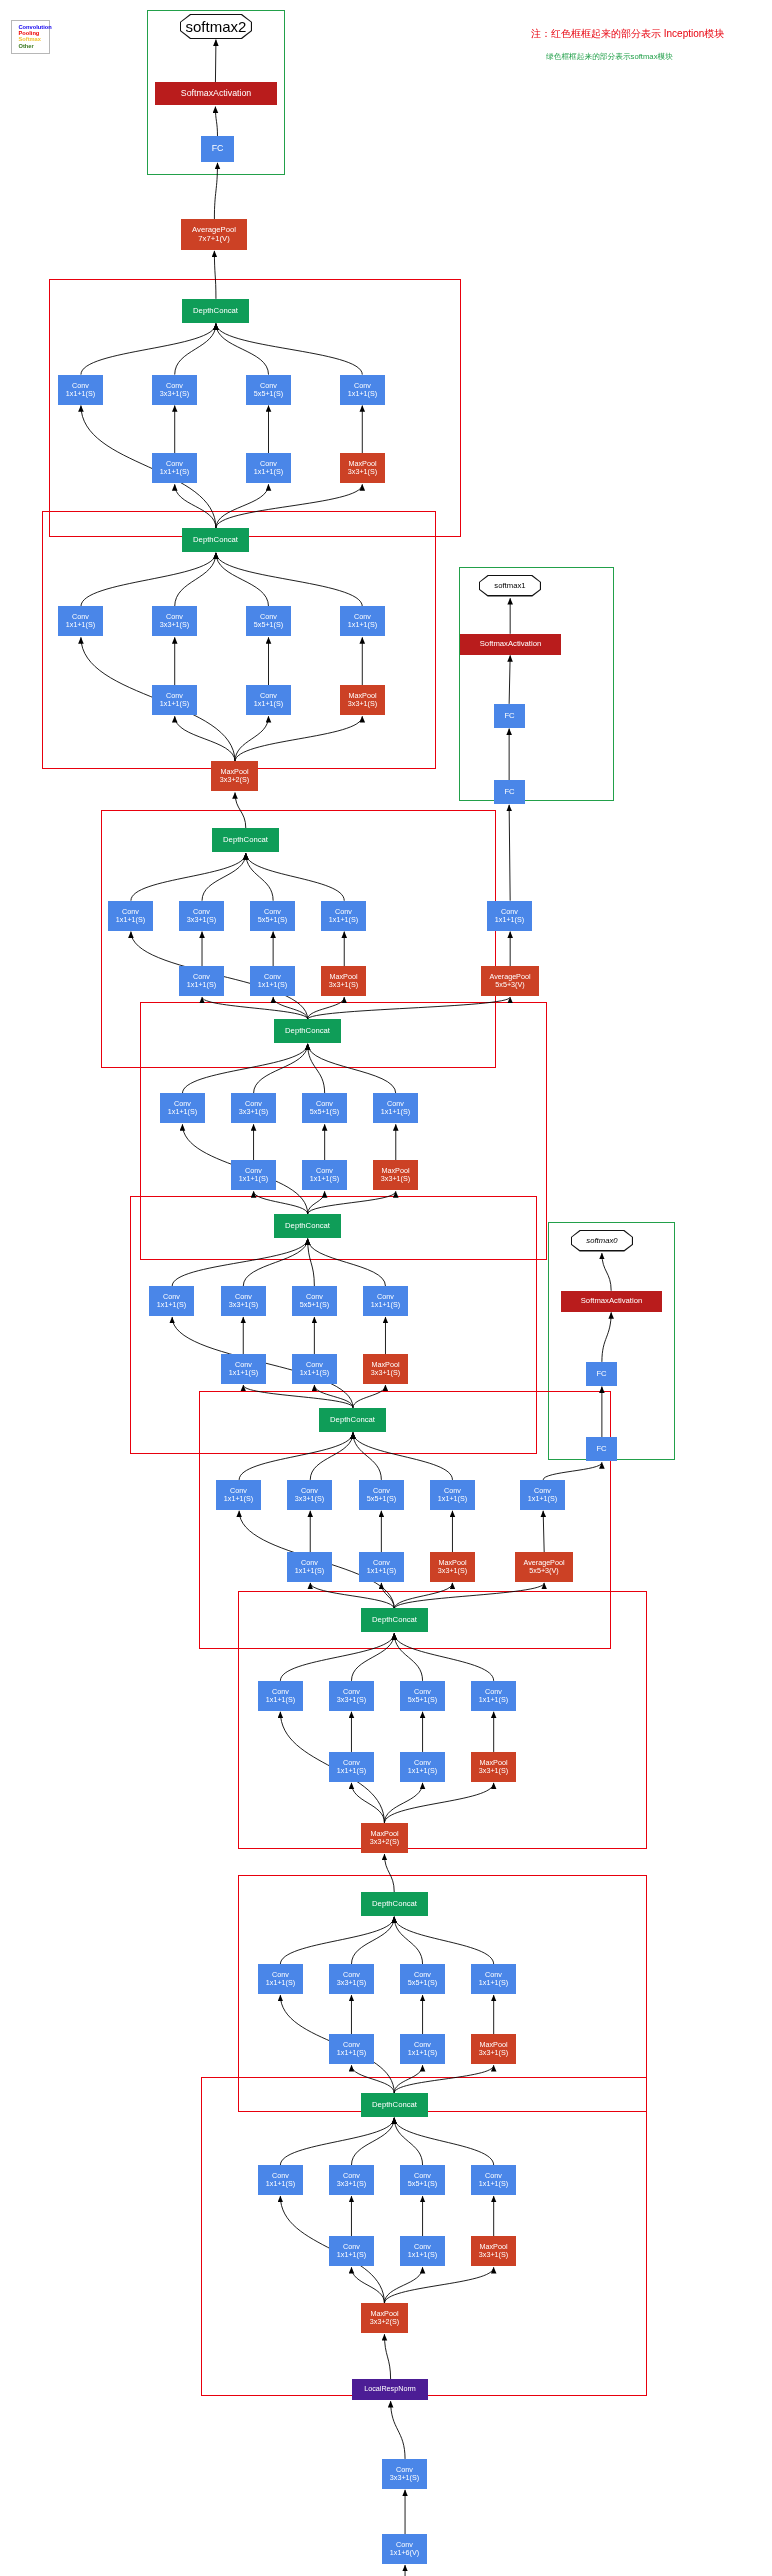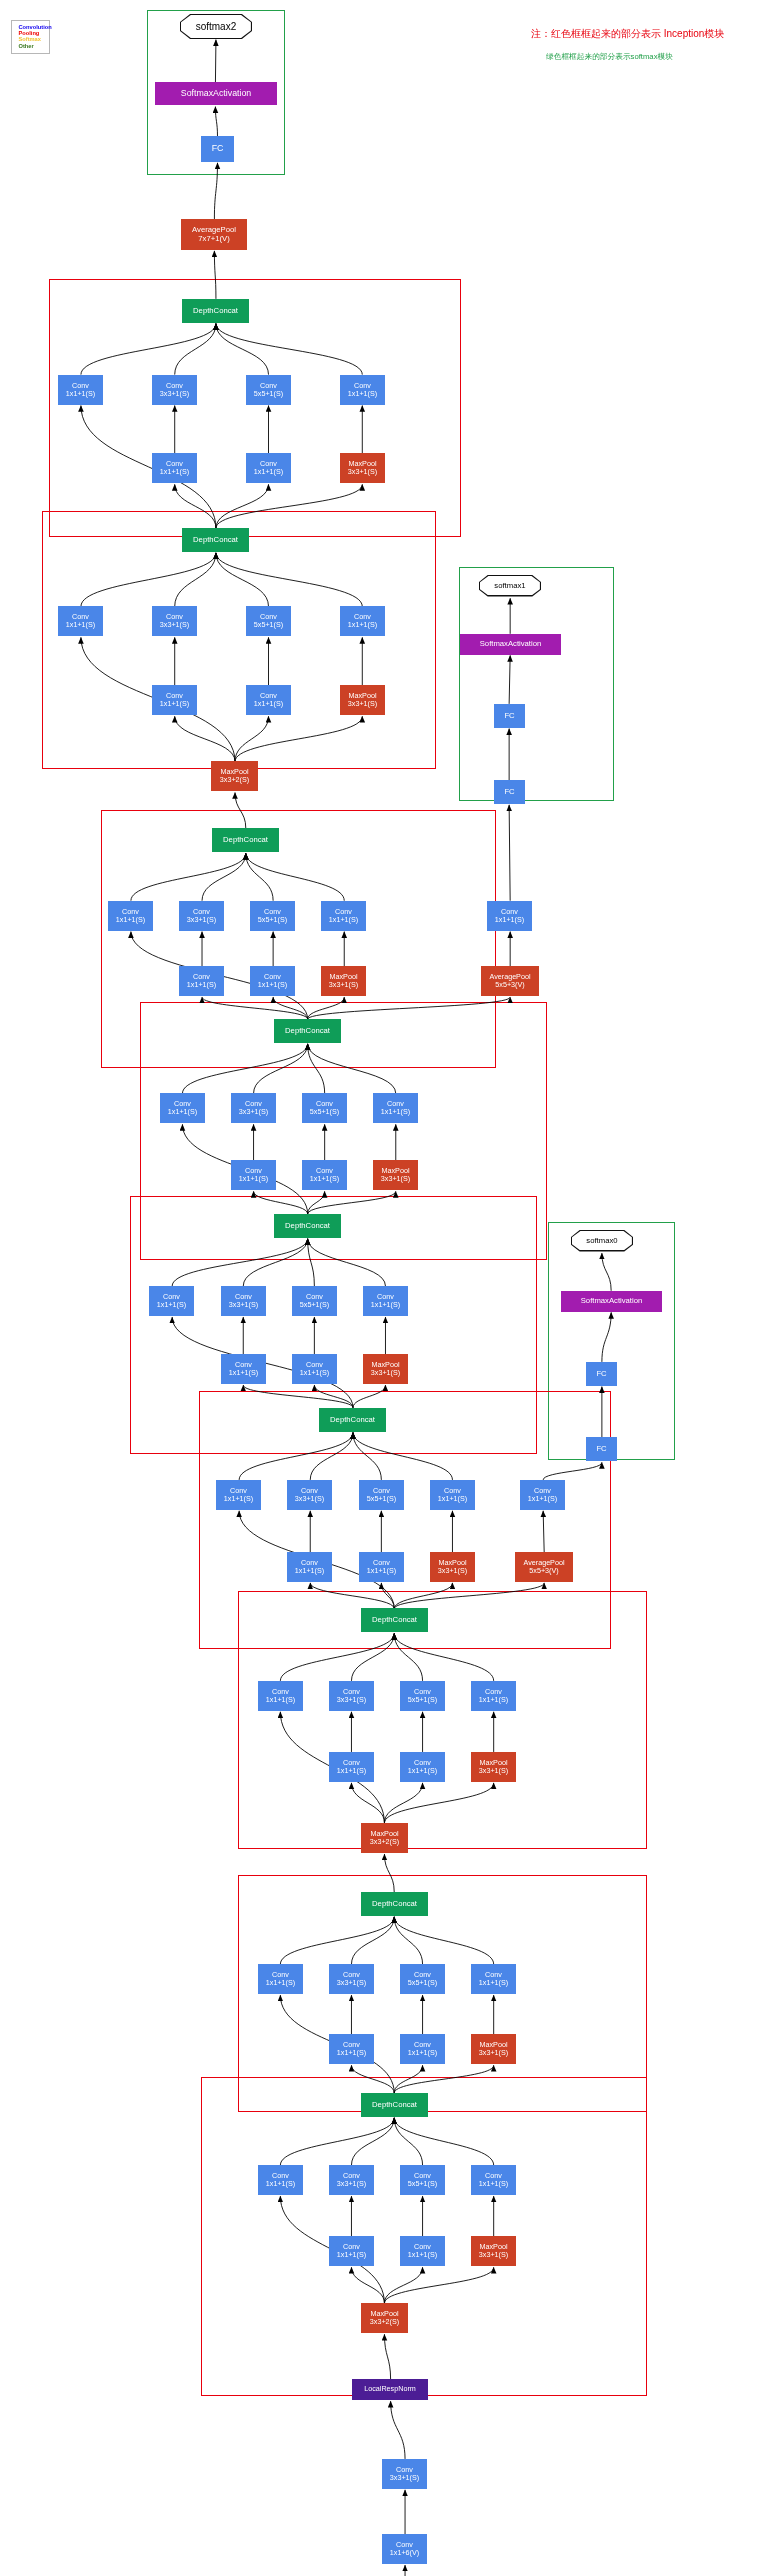--- a/index.html
+++ b/index.html
@@ -9,21 +9,21 @@
   
   .node{position:absolute;box-sizing:border-box;display:flex;flex-direction:column;
         align-items:center;justify-content:center;color:#ffffff;text-align:center;
         line-height:1.12;white-space:nowrap;z-index:6;}
   .node .l1{display:block;}
   .node .l2{display:block;}
 
   .conv      {background:#4a86e8;}
   .pool      {background:#cc4125;}
   .concat    {background:#0f9d58;}
-  .softmaxact{background:#a21caf;}
+  .softmaxact{background:#b91c1c;}
   .lrn       {background:#4c1d95;}
   .octa-wrap{position:absolute;z-index:6;}
   .octa-bdr{position:absolute;left:0;top:0;width:100%;height:100%;
         background:#111;
         -webkit-clip-path:polygon(14% 0,86% 0,100% 32%,100% 68%,86% 100%,14% 100%,0 68%,0 32%);
         clip-path:polygon(14% 0,86% 0,100% 32%,100% 68%,86% 100%,14% 100%,0 68%,0 32%);}
   .octa-in{position:absolute;left:1px;top:1px;width:calc(100% - 2.1px);height:calc(100% - 2.1px);
         background:#fff;display:flex;align-items:center;justify-content:center;color:#000;
         -webkit-clip-path:polygon(14% 0,86% 0,100% 32%,100% 68%,86% 100%,14% 100%,0 68%,0 32%);
         clip-path:polygon(14% 0,86% 0,100% 32%,100% 68%,86% 100%,14% 100%,0 68%,0 32%);
@@ -212,21 +212,21 @@
         <path d="M786,5068 L786,4978"></path>
         <path d="M788,5212 L786,5110"></path>
         <path d="M786,5362 L788,5272"></path>
         <path d="M792,5520 C792,5471 786,5471 786,5422"></path>
       </g>
   </svg>
 
   <div id="nodes-layer">
       <div class="octa-wrap" style="left: 180px; top: 14px; width: 72px; height: 25px;">
         <div class="octa-bdr"></div>
-        <div class="octa-in" style="font-size: 10px;">softmax2</div>
+        <div class="octa-in" style="font-size: 15px;">softmax2</div>
       </div>
       <div class="node softmaxact" style="left: 155px; top: 82px; width: 122px; height: 23px; font-size: 8.8px;">
         <span class="l1">SoftmaxActivation</span>
       </div>
       <div class="node conv" style="left: 201px; top: 136px; width: 33px; height: 26px; font-size: 8.8px;">
         <span class="l1">FC</span>
       </div>
       <div class="node pool" style="left: 181px; top: 219px; width: 66px; height: 31px; font-size: 7.7px;">
         <span class="l1">AveragePool</span>
         <span class="l2">7x7+1(V)</span>
@@ -406,21 +406,21 @@
       <div class="node conv" style="left: 292px; top: 1354px; width: 45px; height: 30px; font-size: 7.2px;">
         <span class="l1">Conv</span>
         <span class="l2">1x1+1(S)</span>
       </div>
       <div class="node pool" style="left: 363px; top: 1354px; width: 45px; height: 30px; font-size: 7.2px;">
         <span class="l1">MaxPool</span>
         <span class="l2">3x3+1(S)</span>
       </div>
       <div class="octa-wrap" style="left: 571px; top: 1230px; width: 62px; height: 21.6px;">
         <div class="octa-bdr"></div>
-        <div class="octa-in" style="font-size: 7.7px;">softmax0</div>
+        <div class="octa-in" style="font-size: 7.7px; font-style: italic;">softmax0</div>
       </div>
       <div class="node softmaxact" style="left: 561px; top: 1291px; width: 101px; height: 20.6px; font-size: 7.7px;">
         <span class="l1">SoftmaxActivation</span>
       </div>
       <div class="node conv" style="left: 586px; top: 1362px; width: 31px; height: 24px; font-size: 7.7px;">
         <span class="l1">FC</span>
       </div>
       <div class="node conv" style="left: 586px; top: 1437px; width: 31px; height: 24px; font-size: 7.7px;">
         <span class="l1">FC</span>
       </div>

